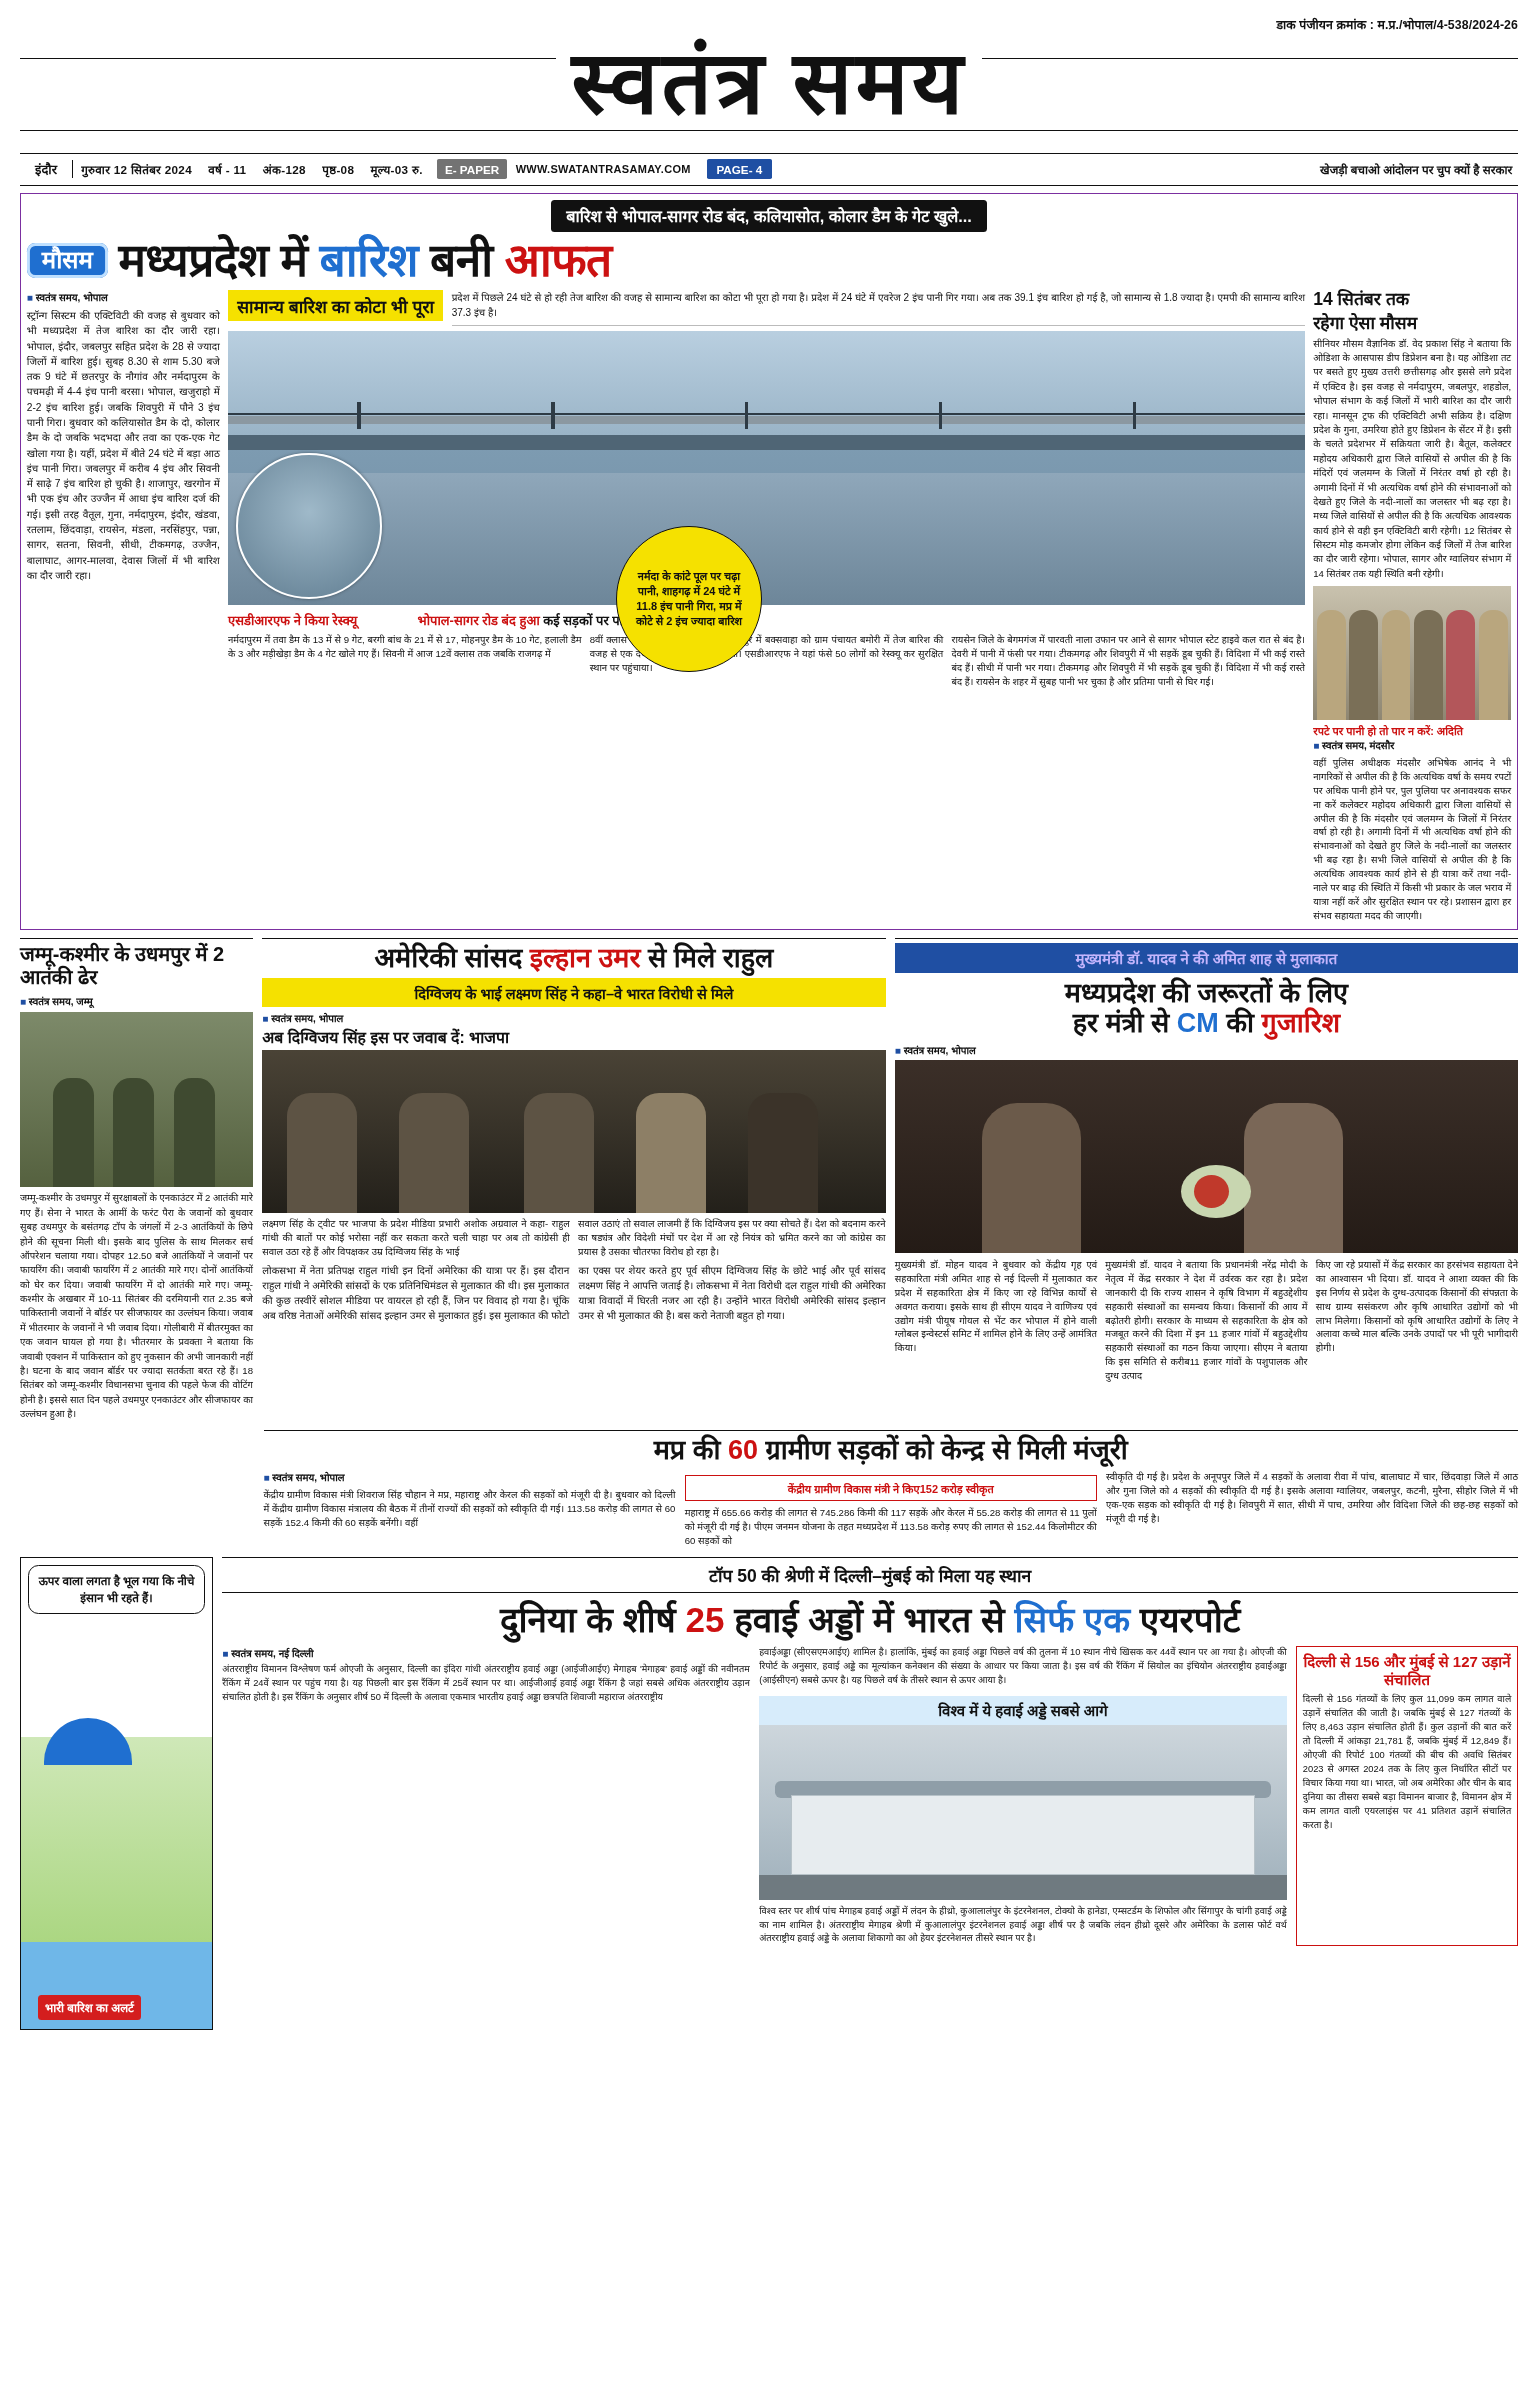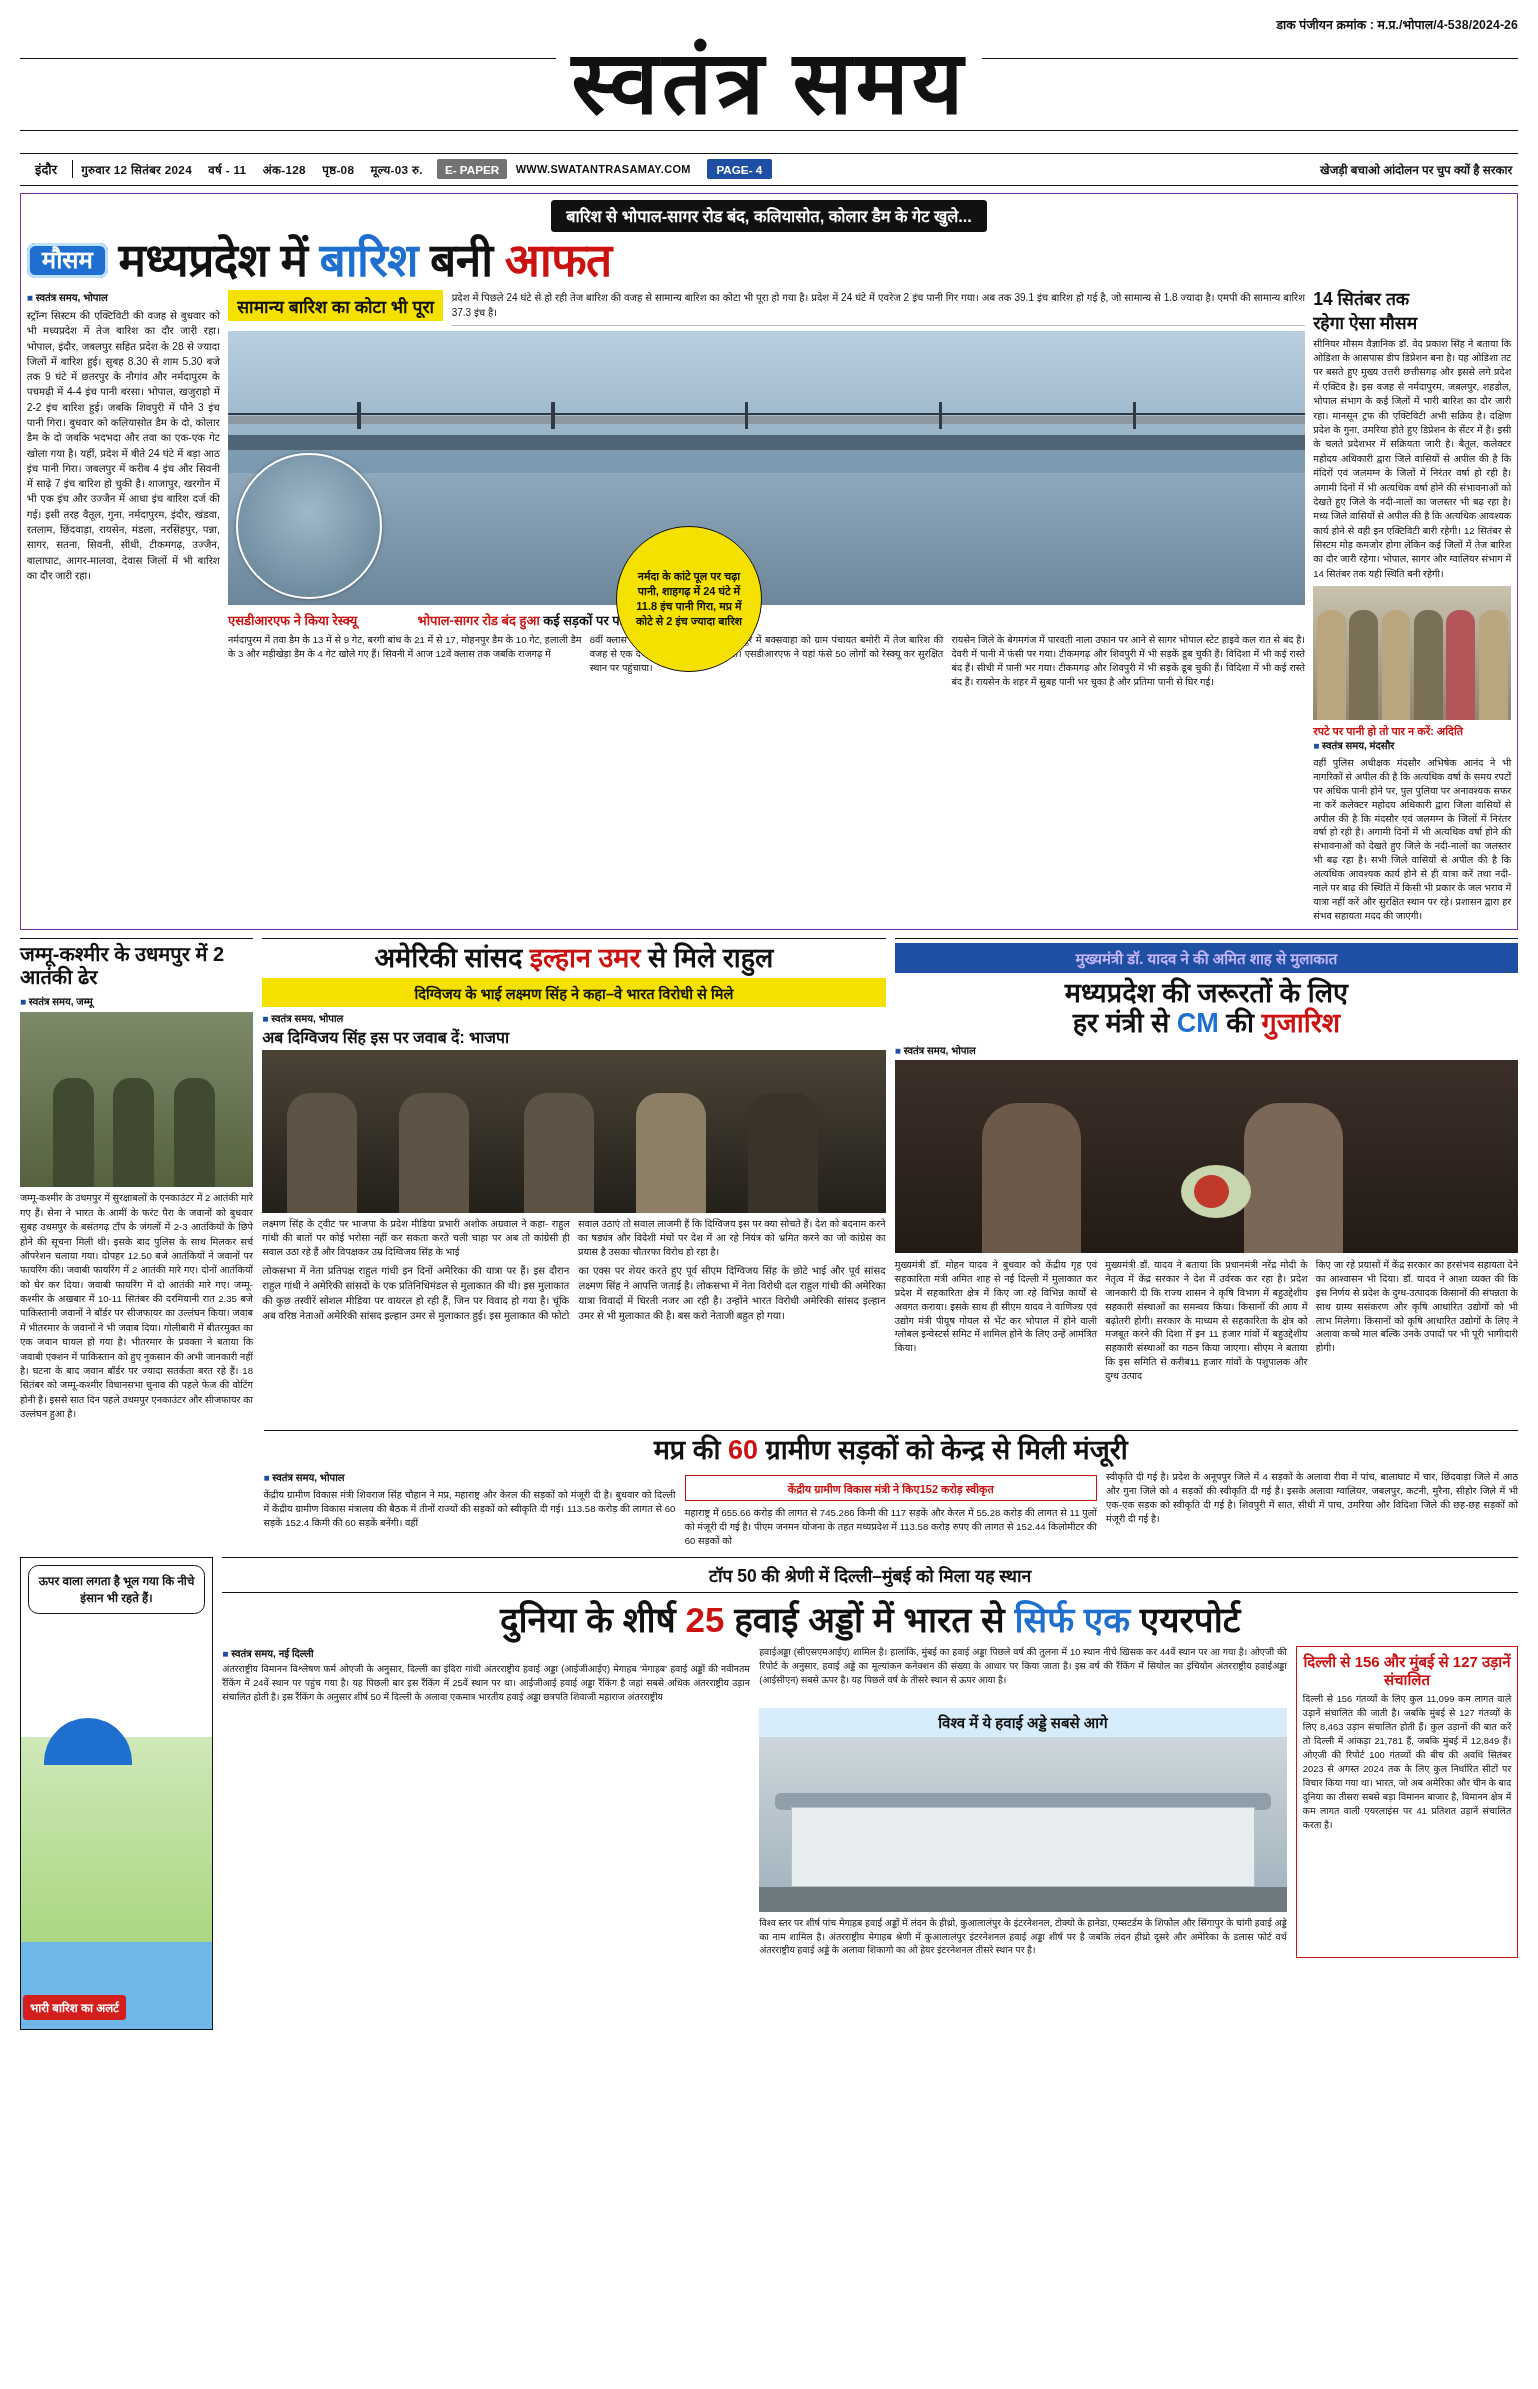--- a/index.html
+++ b/index.html
@@ -124,21 +124,21 @@
   
   .bottom { display:grid; grid-template-columns: 193px 1fr; gap: 9.3px; margin-top: 9.3px; }
   .cartoon { border:1.2px solid #111; height: 473px; position:relative; background:#fff; overflow:hidden;}
   .cartoon .bubble {
      margin: 7px; border:1.2px solid #111; border-radius:10.5px; padding:7px; font-size:11.7px; font-weight:bold;
      text-align:center; line-height:1.4;
   }
   .cartoon .scene { position:absolute; left:0; right:0; bottom:0; height: 62%; background: linear-gradient(#cfe8b8, #9ccf6b);}
   .cartoon .water { position:absolute; left:0; right:0; bottom:0; height:30%; background:#6fb7e8;}
   .cartoon .umb { position:absolute; left:23px; top:34%; width:88px; height:47px; background:#1f6fd0; border-radius:47px 47px 0 0;}
-  .cartoon .tag { position:absolute; left: 2px; bottom: 9.3px; background:#d41e1e; color:#fff; font-weight:bold; font-size:11.7px; padding:4.7px 7px; border-radius:3.5px;}
+  .cartoon .tag { position:absolute; left: 17px; bottom: 9.3px; background:#d41e1e; color:#fff; font-weight:bold; font-size:11.7px; padding:4.7px 7px; border-radius:3.5px;}
   .strip-head { border-top:1.8px solid #111; border-bottom:1.8px solid #111; text-align:center; font-size:17.5px; font-weight:bold; padding:4.7px 0; }
   .mega { font-size: 35px; font-weight:bold; text-align:center; line-height:1.12; margin: 7px 0;}
   .airport-grid { display:grid; grid-template-columns: 1fr 1fr 222px; gap:9.3px;}
   .air-img { height: 175px; background:linear-gradient(#cdd6dc,#9fb0bb); position:relative; overflow:hidden;}
   .air-img .terminal { position:absolute; left:6%; right:6%; bottom:14%; height:46%; background:#e7ecef; border:1.2px solid #b7c2c8;}
   .air-img .roof { position:absolute; left:3%; right:3%; bottom:58%; height:10%; background:#8f9ea8; border-radius:5.8px;}
   .air-img .road { position:absolute; left:0; right:0; bottom:0; height:14%; background:#6f7a80;}
   .pink-head { background:#d7ecfb; text-align:center; font-size:15px; font-weight:bold; padding:4.7px; }
   .red-panel { border:1.2px solid #cc1111; padding:5.8px; }
   .red-panel h3 { margin:0 0 4.7px 0; font-size:15px; color:#cc1111; text-align:center; line-height:1.2;}
@@ -337,21 +337,21 @@
       <div class="mega">
         <span>दुनिया के शीर्ष </span><span class="num-red">25</span><span> हवाई अड्डों में भारत से </span><span class="num-blue">सिर्फ एक</span><span> एयरपोर्ट</span>
       </div>
       <div class="airport-grid">
         <div>
           <div class="byline">स्वतंत्र समय, नई दिल्ली</div>
           <div class="small-txt">अंतरराष्ट्रीय विमानन विश्लेषण फर्म ओएजी के अनुसार, दिल्ली का इंदिरा गांधी अंतरराष्ट्रीय हवाई अड्डा (आईजीआईए) मेगाहब 'मेगाहब' हवाई अड्डों की नवीनतम रैंकिंग में 24वें स्थान पर पहुंच गया है। यह पिछली बार इस रैंकिंग में 25वें स्थान पर था। आईजीआई हवाई अड्डा रैंकिंग है जहां सबसे अधिक अंतरराष्ट्रीय उड़ान संचालित होती है। इस रैंकिंग के अनुसार शीर्ष 50 में दिल्ली के अलावा एकमात्र भारतीय हवाई अड्डा छत्रपति शिवाजी महाराज अंतरराष्ट्रीय</div>
         </div>
         <div>
           <div class="small-txt">हवाईअड्डा (सीएसएमआईए) शामिल है। हालांकि, मुंबई का हवाई अड्डा पिछले वर्ष की तुलना में 10 स्थान नीचे खिसक कर 44वें स्थान पर आ गया है। ओएजी की रिपोर्ट के अनुसार, हवाई अड्डे का मूल्यांकन कनेक्शन की संख्या के आधार पर किया जाता है। इस वर्ष की रैंकिंग में सियोल का इंचियोन अंतरराष्ट्रीय हवाईअड्डा (आईसीएन) सबसे ऊपर है। यह पिछले वर्ष के तीसरे स्थान से ऊपर आया है।</div>
-          <div class="pink-head" style="margin-top:20px;">विश्व में ये हवाई अड्डे सबसे आगे</div>
+          <div class="pink-head" style="margin-top:8px;">विश्व में ये हवाई अड्डे सबसे आगे</div>
           <div class="air-img">
             <div class="roof"></div>
             <div class="terminal"></div>
             <div class="road"></div>
           </div>
           <div class="small-txt" style="margin-top:4.7px;">विश्व स्तर पर शीर्ष पांच मेगाहब हवाई अड्डों में लंदन के हीथ्रो, कुआलालंपुर के इंटरनेशनल, टोक्यो के हानेडा, एम्सटर्डम के शिफोल और सिंगापुर के चांगी हवाई अड्डे का नाम शामिल है। अंतरराष्ट्रीय मेगाहब श्रेणी में कुआलालंपुर इंटरनेशनल हवाई अड्डा शीर्ष पर है जबकि लंदन हीथ्रो दूसरे और अमेरिका के डलास फोर्ट वर्थ अंतरराष्ट्रीय हवाई अड्डे के अलावा शिकागो का ओ हेयर इंटरनेशनल तीसरे स्थान पर है।</div>
         </div>
         <div class="red-panel">
           <h3>दिल्ली से 156 और मुंबई से 127 उड़ानें संचालित</h3>
           <div class="small-txt">दिल्ली से 156 गंतव्यों के लिए कुल 11,099 कम लागत वाले उड़ानें संचालित की जाती है। जबकि मुंबई से 127 गंतव्यों के लिए 8,463 उड़ान संचालित होती हैं। कुल उड़ानों की बात करें तो दिल्ली में आंकड़ा 21,781 हैं, जबकि मुंबई में 12,849 हैं। ओएजी की रिपोर्ट 100 गंतव्यों की बीच की अवधि सितंबर 2023 से अगस्त 2024 तक के लिए कुल निर्धारित सीटों पर विचार किया गया था। भारत, जो अब अमेरिका और चीन के बाद दुनिया का तीसरा सबसे बड़ा विमानन बाजार है, विमानन क्षेत्र में कम लागत वाली एयरलाइंस पर 41 प्रतिशत उड़ानें संचालित करता है।</div>

